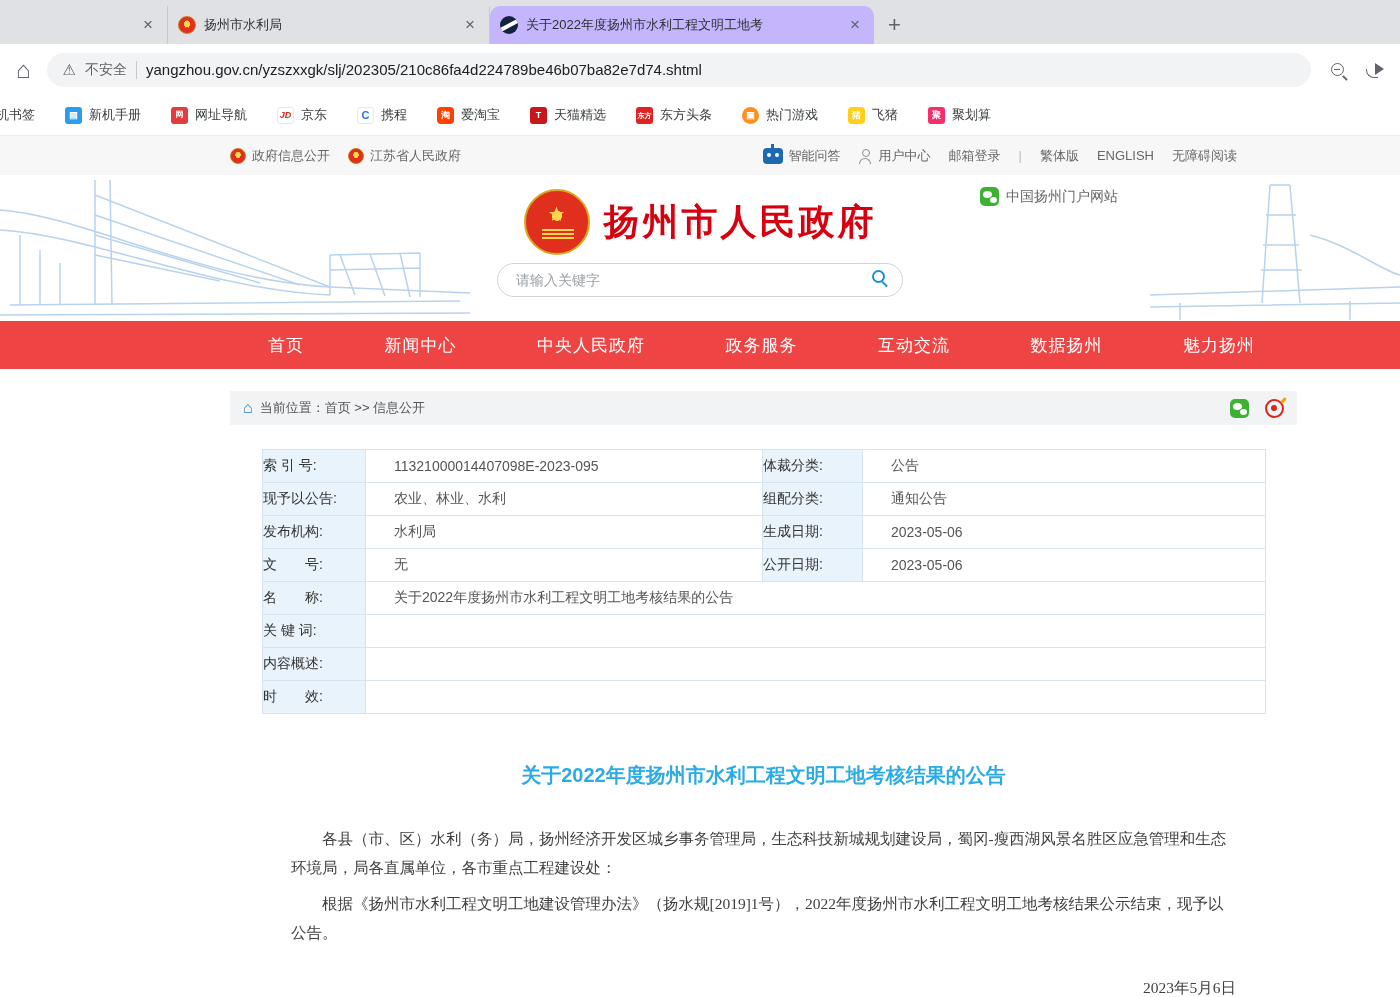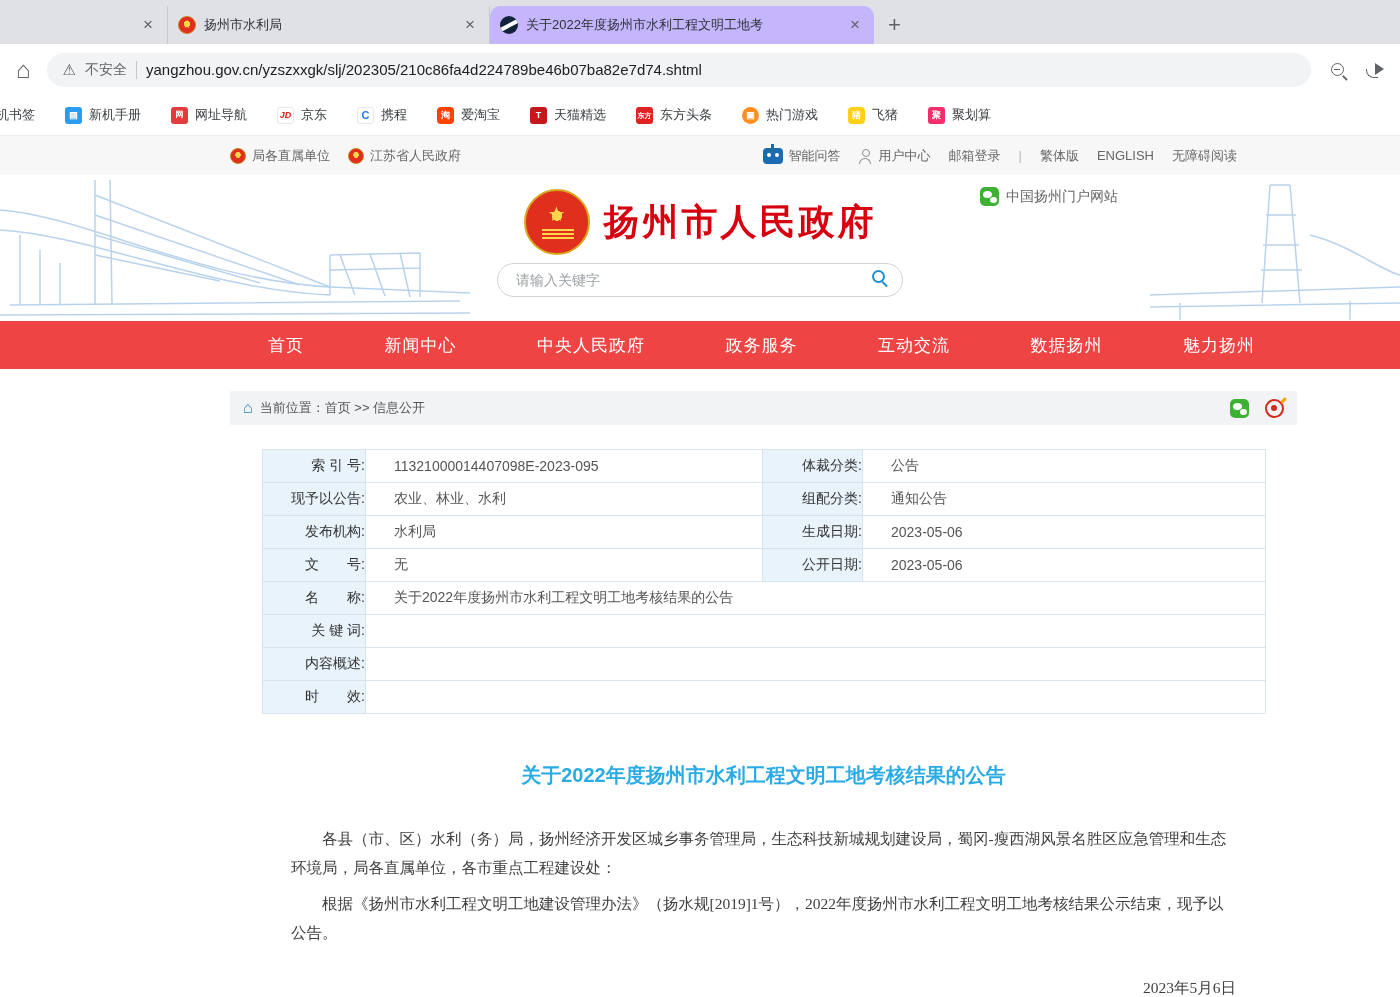--- a/index.html
+++ b/index.html
@@ -119,21 +119,21 @@
   .bc-home { color:#2a7fc9; font-size:16px; line-height:1; }
   .bc-right { display:flex; align-items:center; gap:16px; }
   .weibo-ic { width:19px; height:19px; border-radius:50%; border:2.5px solid #d5281e; position:relative; }
   .weibo-ic::before { content:""; position:absolute; left:4px; top:4px; width:6px; height:6px;
     border-radius:50%; background:#d5281e; }
   .weibo-ic::after { content:""; position:absolute; right:-3px; top:-4px; width:3px; height:7px;
     background:#f5a300; transform:rotate(40deg); border-radius:2px; }
 
   table.meta { border-collapse:collapse; width:1003px; margin:24px 0 0 32px; table-layout:fixed; }
   table.meta td { border:1px solid #d7e4f0; height:33px; font-size:14px; }
-  td.mlabel { background:#e9f3fb; text-align:right; color:#333; }
+  td.mlabel { background:#e9f3fb; text-align:left; color:#333; }
   td.mvalue { padding-left:28px; color:#555; }
   .w-l1{width:103px;} .w-v1{width:397px;} .w-l2{width:100px;} .w-v2{width:403px;}
 
   .art-title { margin-top:48px; text-align:center; font-size:20px; font-weight:bold; color:#2aabe4; }
   .art-p { width:945px; margin:0 auto; font-family:"Liberation Serif", serif; font-size:15.5px;
     color:#3f3f3f; line-height:1.85; text-indent:2em; }
   .p1 { margin-top:36px; }
   .p2 { margin-top:8px; }
   .art-date { width:945px; margin:30px auto 0; text-align:right; font-family:"Liberation Serif", serif;
     font-size:15.5px; color:#3f3f3f; }
@@ -213,21 +213,21 @@
   <span class="bm">
     <span class="bmi bmi-ju">聚</span>
     <span>聚划算</span>
   </span>
 </div>
 
 <div class="topbar">
   <div class="topbar-left">
     <span class="tb-link">
       <span class="favicon emblem-mini" style="width:16px;height:16px;">★</span>
-      <span>局各直属单位</span>
+      <span>政府信息公开</span>
     </span>
     <span class="tb-link">
       <span class="favicon emblem-mini" style="width:16px;height:16px;">★</span>
       <span>江苏省人民政府</span>
     </span>
   </div>
   <div class="topbar-right">
     <span class="tb-link">
       <span class="robot-ic"></span>
       <span>智能问答</span>

